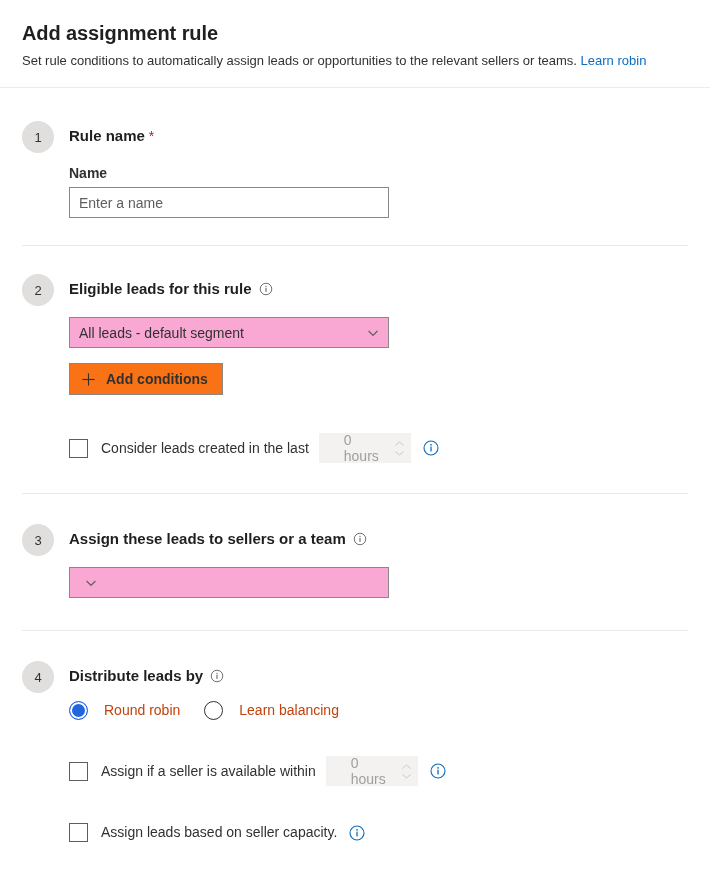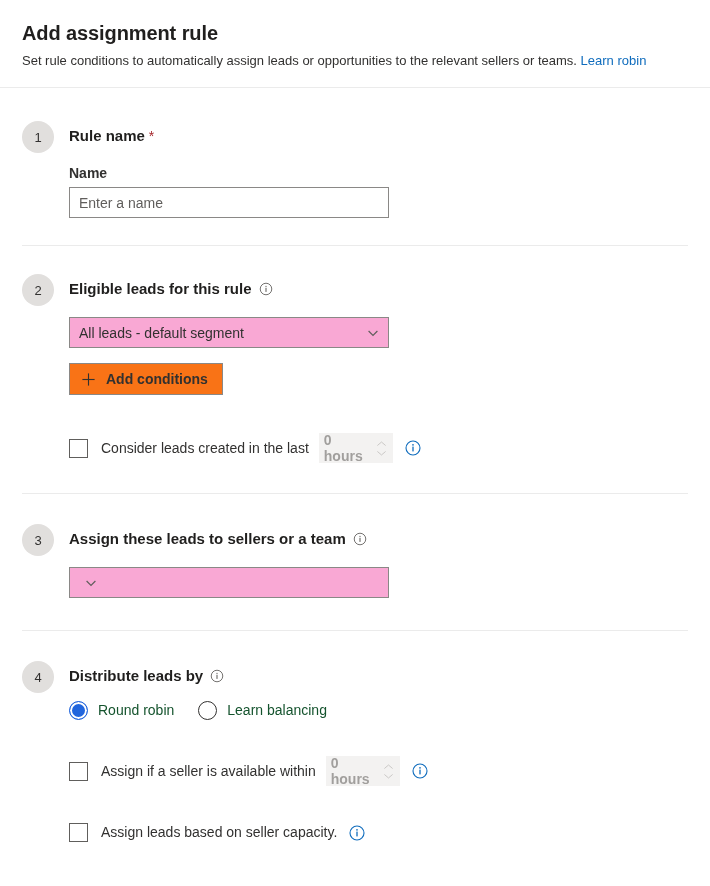--- a/index.html
+++ b/index.html
@@ -220,31 +220,30 @@
   .check-label {
     font-size: 14px;
     color: #323130;
     margin-left: 13px;
     line-height: 19px;
     white-space: nowrap;
   }
 
   
   .spinner {
-    width: 74px;
+    width: 92px;
     height: 30px;
     box-sizing: border-box;
     background: #f3f2f1;
     display: flex;
     align-items: center;
     margin-left: 10px;
-    padding-left: 5px;
+    padding-left: 25px;
     position: relative;
     border: 0;
-    font-weight: bold;
   }
   .spinner-val {
     font-size: 14px;
     color: #a19f9d;
     flex: 1 1 auto;
   }
   .spin-arrows {
     display: flex;
     flex-direction: column;
     justify-content: center;
@@ -289,22 +288,22 @@
   .radio-dot {
     width: 9px;
     height: 9px;
     border-radius: 50%;
     background: #2266dd;
     display: none;
   }
   .radio-outer.checked .radio-dot { display: block; }
   .radio-label {
     font-size: 14px;
-    color: #14532d;
-    margin-left: 10px;
+    color: #c2410c;
+    margin-left: 16px;
     line-height: 19px;
   }
 
   
   .mt-sec2-check { margin-top: 38px; }
   .mt-sec4-radio { margin-top: 9px; }
   .mt-sec4-c1 { margin-top: 36px; }
   .mt-sec4-c2 { margin-top: 37px; }
   .sec1 { padding-top: 24px; padding-bottom: 27px; }
   .sec2 { padding-top: 27px; padding-bottom: 30px; }

